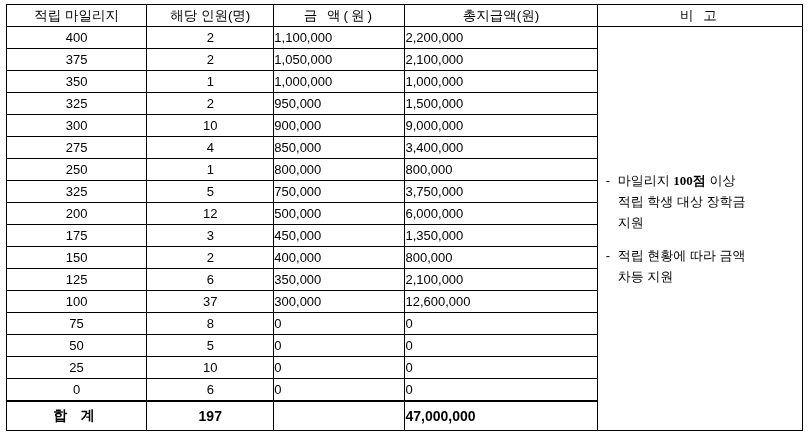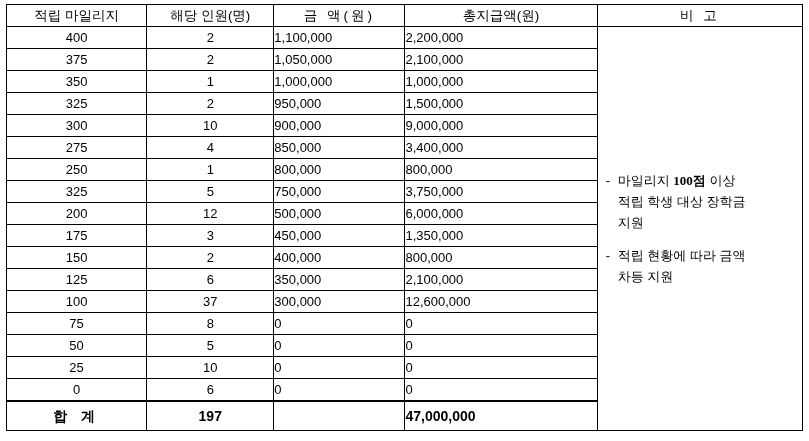--- a/index.html
+++ b/index.html
@@ -63,20 +63,21 @@
   tbody tr.total-row td {
     font-weight: bold;
     font-size: 14px;
     height: 28px;
     line-height: 28px;
     border-top: 2px solid #000000;
   }
   tbody tr.total-row td.label {
     text-align: center;
     letter-spacing: 5px;
+    font-family: Liberation Serif, serif;
   }
   td.note-cell {
     vertical-align: top;
     text-align: left;
     padding: 0;
   }
   .note-wrap {
     display: flex;
     flex-direction: column;
     justify-content: center;

